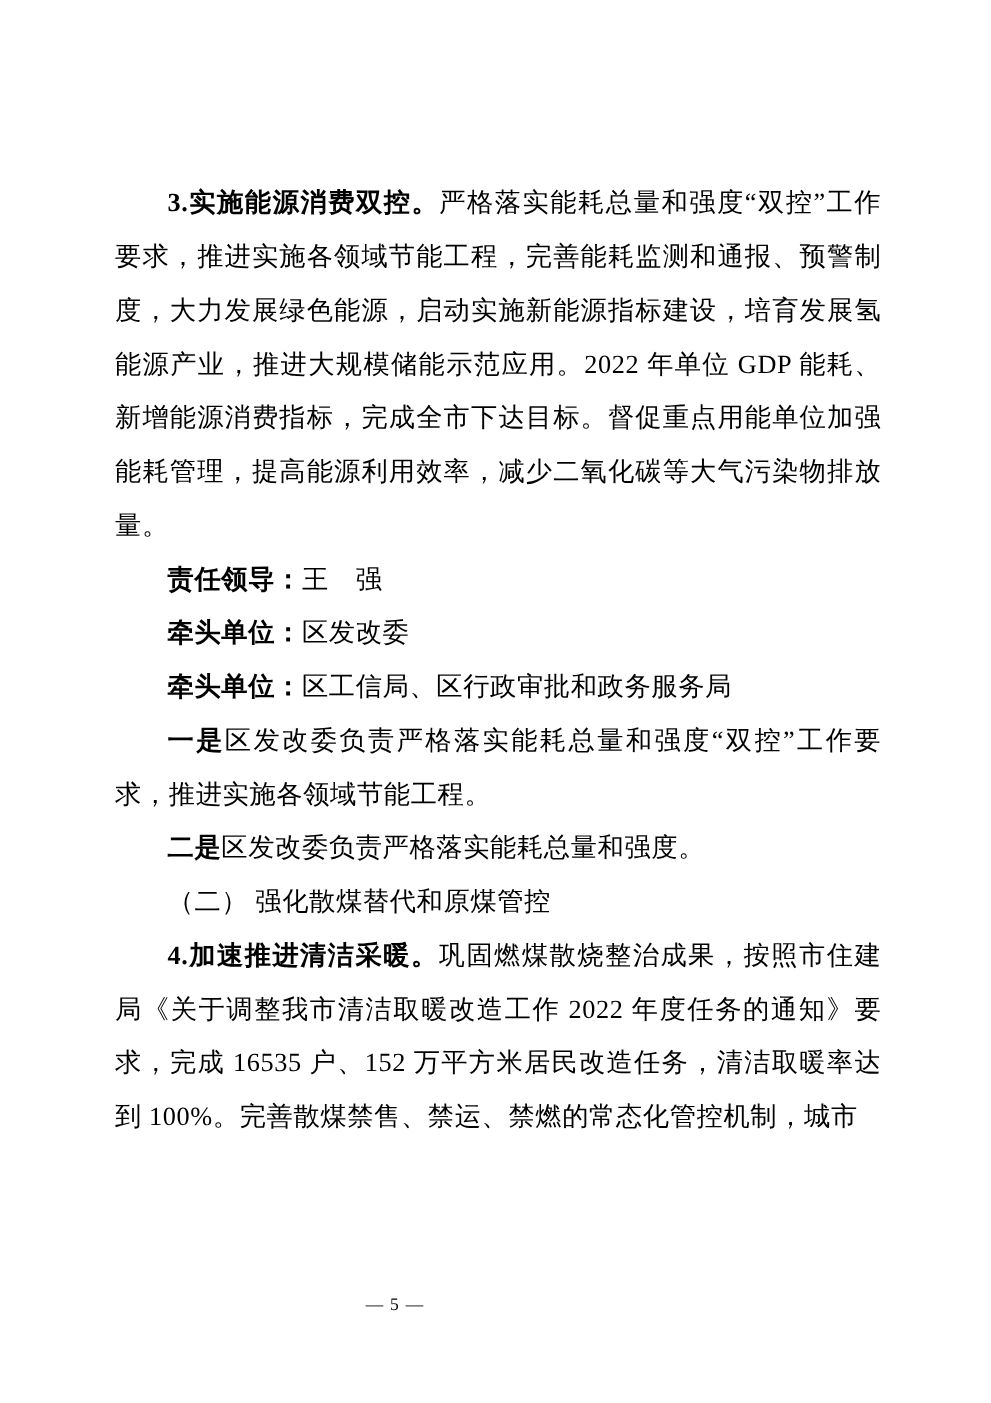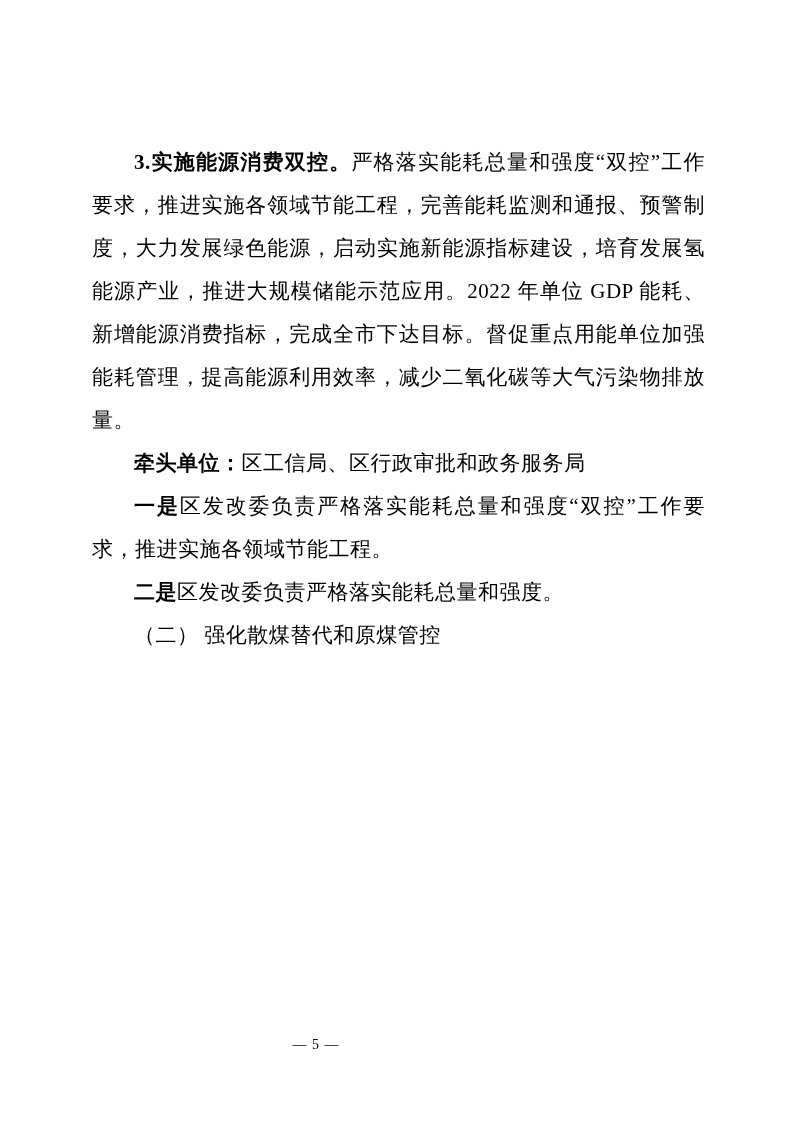--- a/index.html
+++ b/index.html
@@ -50,30 +50,33 @@
   }
 </style>
 </head>
 <body>
 
 <div class="page">
   <div class="content">
 
     <p class="para"><b>3.实施能源消费双控。</b><span>严格落实能耗总量和强度“双控”工作要求，推进实施各领域节能工程，完善能耗监测和通报、预警制度，大力发展绿色能源，启动实施新能源指标建设，培育发展氢能源产业，推进大规模储能示范应用。2022 年单位 GDP 能耗、新增能源消费指标，完成全市下达目标。督促重点用能单位加强能耗管理，提高能源利用效率，减少二氧化碳等大气污染物排放量。</span></p>
 
+    <p class="para"><b>责任领导：</b><span>王　强</span></p>
 
+    <p class="para"><b>牵头单位：</b><span>区发改委</span></p>
 
     <p class="para"><b>牵头单位：</b><span>区工信局、区行政审批和政务服务局</span></p>
 
 
     <p class="para"><b>一是</b><span>区发改委负责严格落实能耗总量和强度“双控”工作要求，推进实施各领域节能工程。</span></p>
 
     <p class="para"><b>二是</b><span>区发改委负责严格落实能耗总量和强度。</span></p>
 
 
 
     <p class="para section-heading"><span>（二） 强化散煤替代和原煤管控</span></p>
 
+    <p class="para"><b>4.加速推进清洁采暖。</b><span>巩固燃煤散烧整治成果，按照市住建局《关于调整我市清洁取暖改造工作 2022 年度任务的通知》要求，完成 16535 户、152 万平方米居民改造任务，清洁取暖率达到 100%。完善散煤禁售、禁运、禁燃的常态化管控机制，城市</span></p>
 
   </div>
 
   <div class="footer">— 5 —</div>
 </div>
 
 </body></html>

